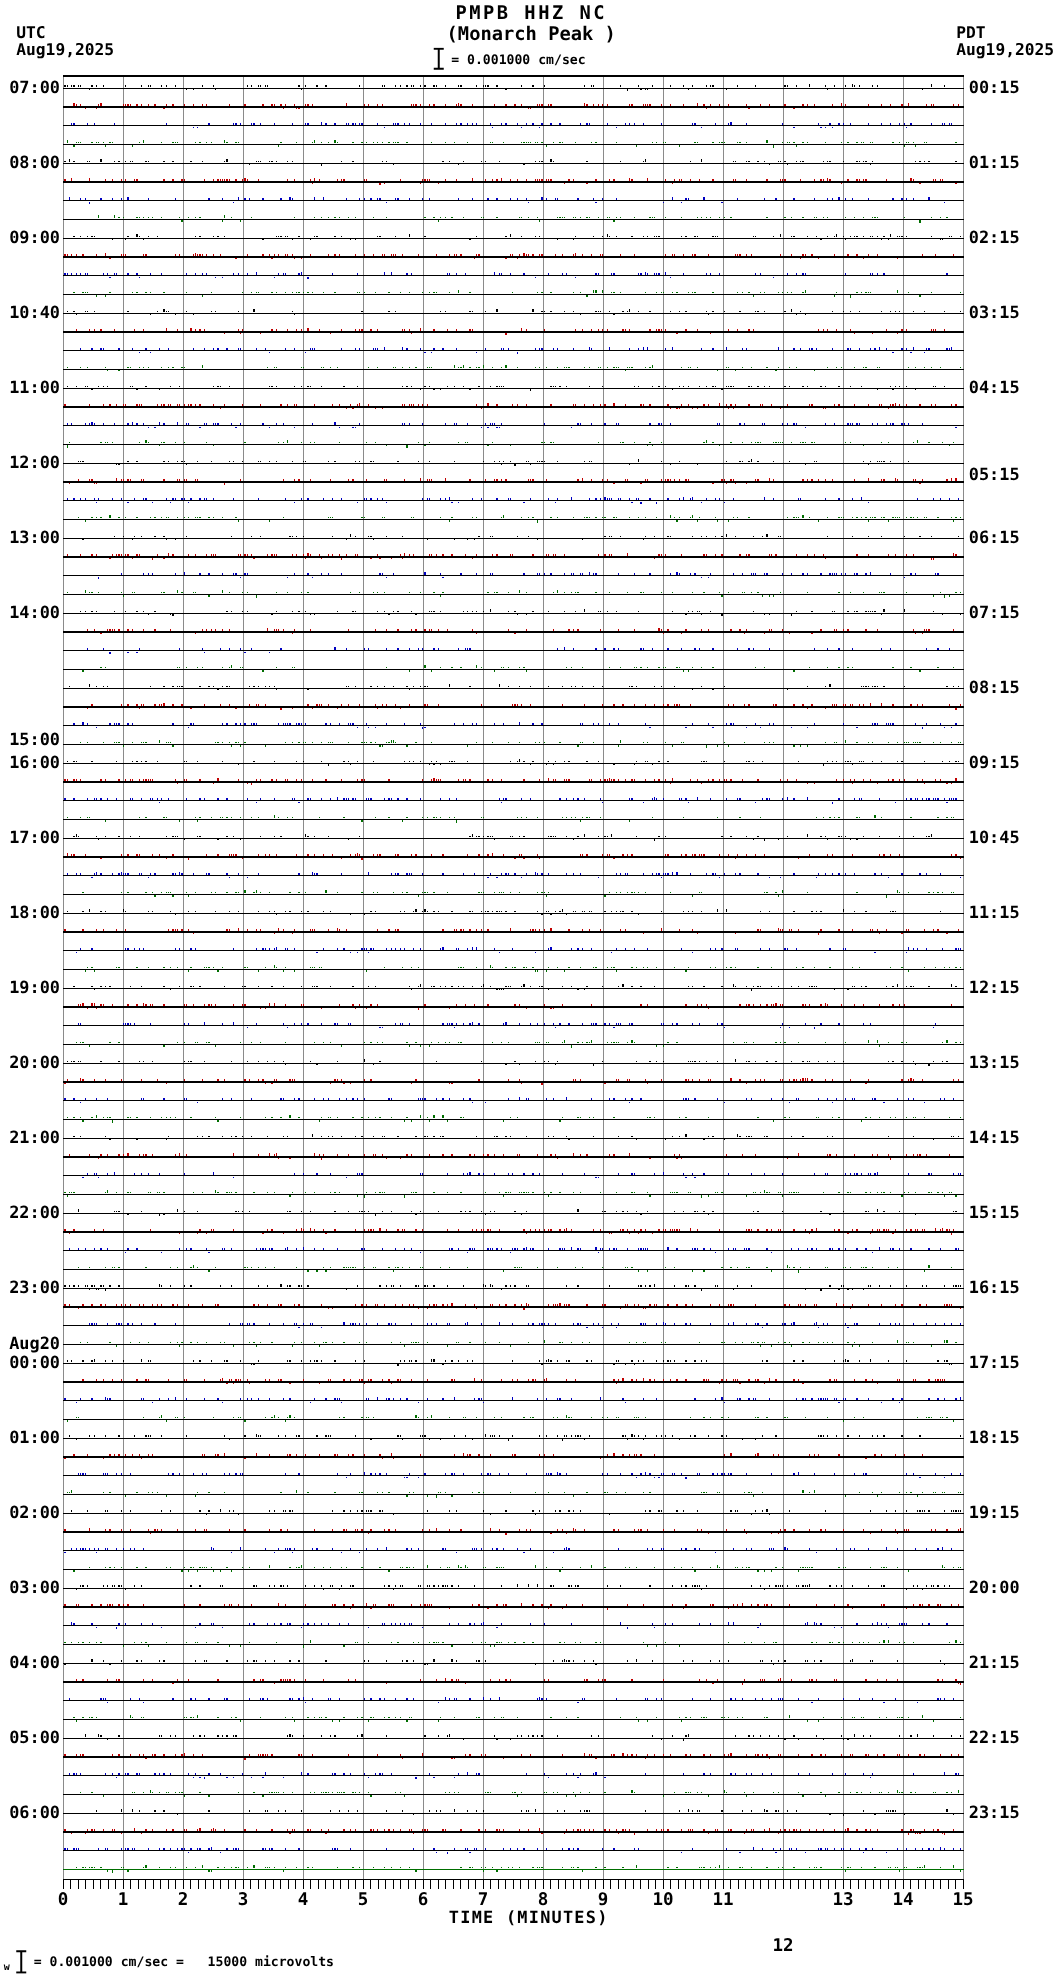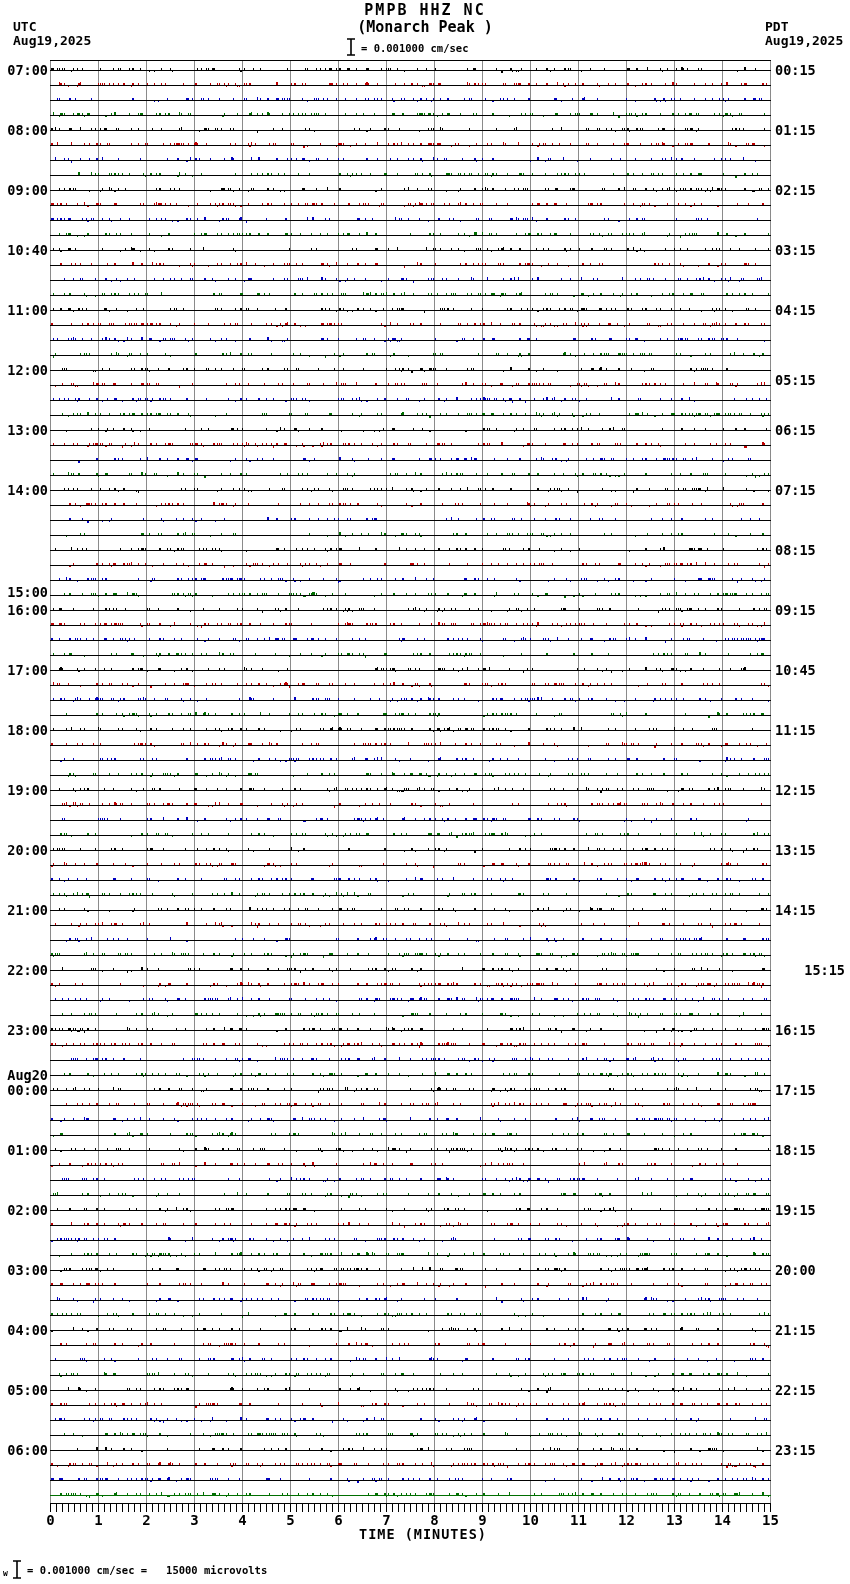--- a/index.html
+++ b/index.html
@@ -410,42 +410,42 @@
       <div class="tlabel right" style="top: 373px;">05:15</div>
       <div class="tlabel right" style="top: 422.5px;">06:15</div>
       <div class="tlabel right" style="top: 482.5px;">07:15</div>
       <div class="tlabel right" style="top: 542.5px;">08:15</div>
       <div class="tlabel right" style="top: 602.5px;">09:15</div>
       <div class="tlabel right" style="top: 662.5px;">10:45</div>
       <div class="tlabel right" style="top: 722.5px;">11:15</div>
       <div class="tlabel right" style="top: 782.5px;">12:15</div>
       <div class="tlabel right" style="top: 842.5px;">13:15</div>
       <div class="tlabel right" style="top: 902.5px;">14:15</div>
-      <div class="tlabel right" style="top: 962.5px; text-align: right;">15:15</div>
+      <div class="tlabel right" style="top: 962.5px;">15:15</div>
       <div class="tlabel right" style="top: 1022.5px;">16:15</div>
       <div class="tlabel right" style="top: 1082.5px;">17:15</div>
       <div class="tlabel right" style="top: 1142.5px;">18:15</div>
       <div class="tlabel right" style="top: 1202.5px;">19:15</div>
       <div class="tlabel right" style="top: 1262.5px;">20:00</div>
       <div class="tlabel right" style="top: 1322.5px;">21:15</div>
       <div class="tlabel right" style="top: 1382.5px;">22:15</div>
       <div class="tlabel right" style="top: 1442.5px;">23:15</div>
       <div class="xnum" style="left: 30.5px;">0</div>
       <div class="xnum" style="left: 78.5px;">1</div>
       <div class="xnum" style="left: 126.5px;">2</div>
       <div class="xnum" style="left: 174.5px;">3</div>
       <div class="xnum" style="left: 222.5px;">4</div>
       <div class="xnum" style="left: 270.5px;">5</div>
       <div class="xnum" style="left: 318.5px;">6</div>
       <div class="xnum" style="left: 366.5px;">7</div>
       <div class="xnum" style="left: 414.5px;">8</div>
       <div class="xnum" style="left: 462.5px;">9</div>
       <div class="xnum" style="left: 510.5px;">10</div>
       <div class="xnum" style="left: 558.5px;">11</div>
-      <div class="xnum" style="left: 606.5px;">12</div>
+      <div class="xnum" style="left: 606.5px; margin-top: 37px;">12</div>
       <div class="xnum" style="left: 654.5px;">13</div>
       <div class="xnum" style="left: 702.5px;">14</div>
       <div class="xnum" style="left: 750.5px;">15</div>
     </div>
 
   <div class="abs xtitle">TIME (MINUTES)</div>
 
   <div class="abs footer-glyph">w</div>
   <svg class="abs" style="top:1560px;left:12px;" width="10" height="19">
     <path d="M1 1 H9 M5 1 V18 M1 18 H9" stroke="#000" stroke-width="1.6" fill="none"></path>

